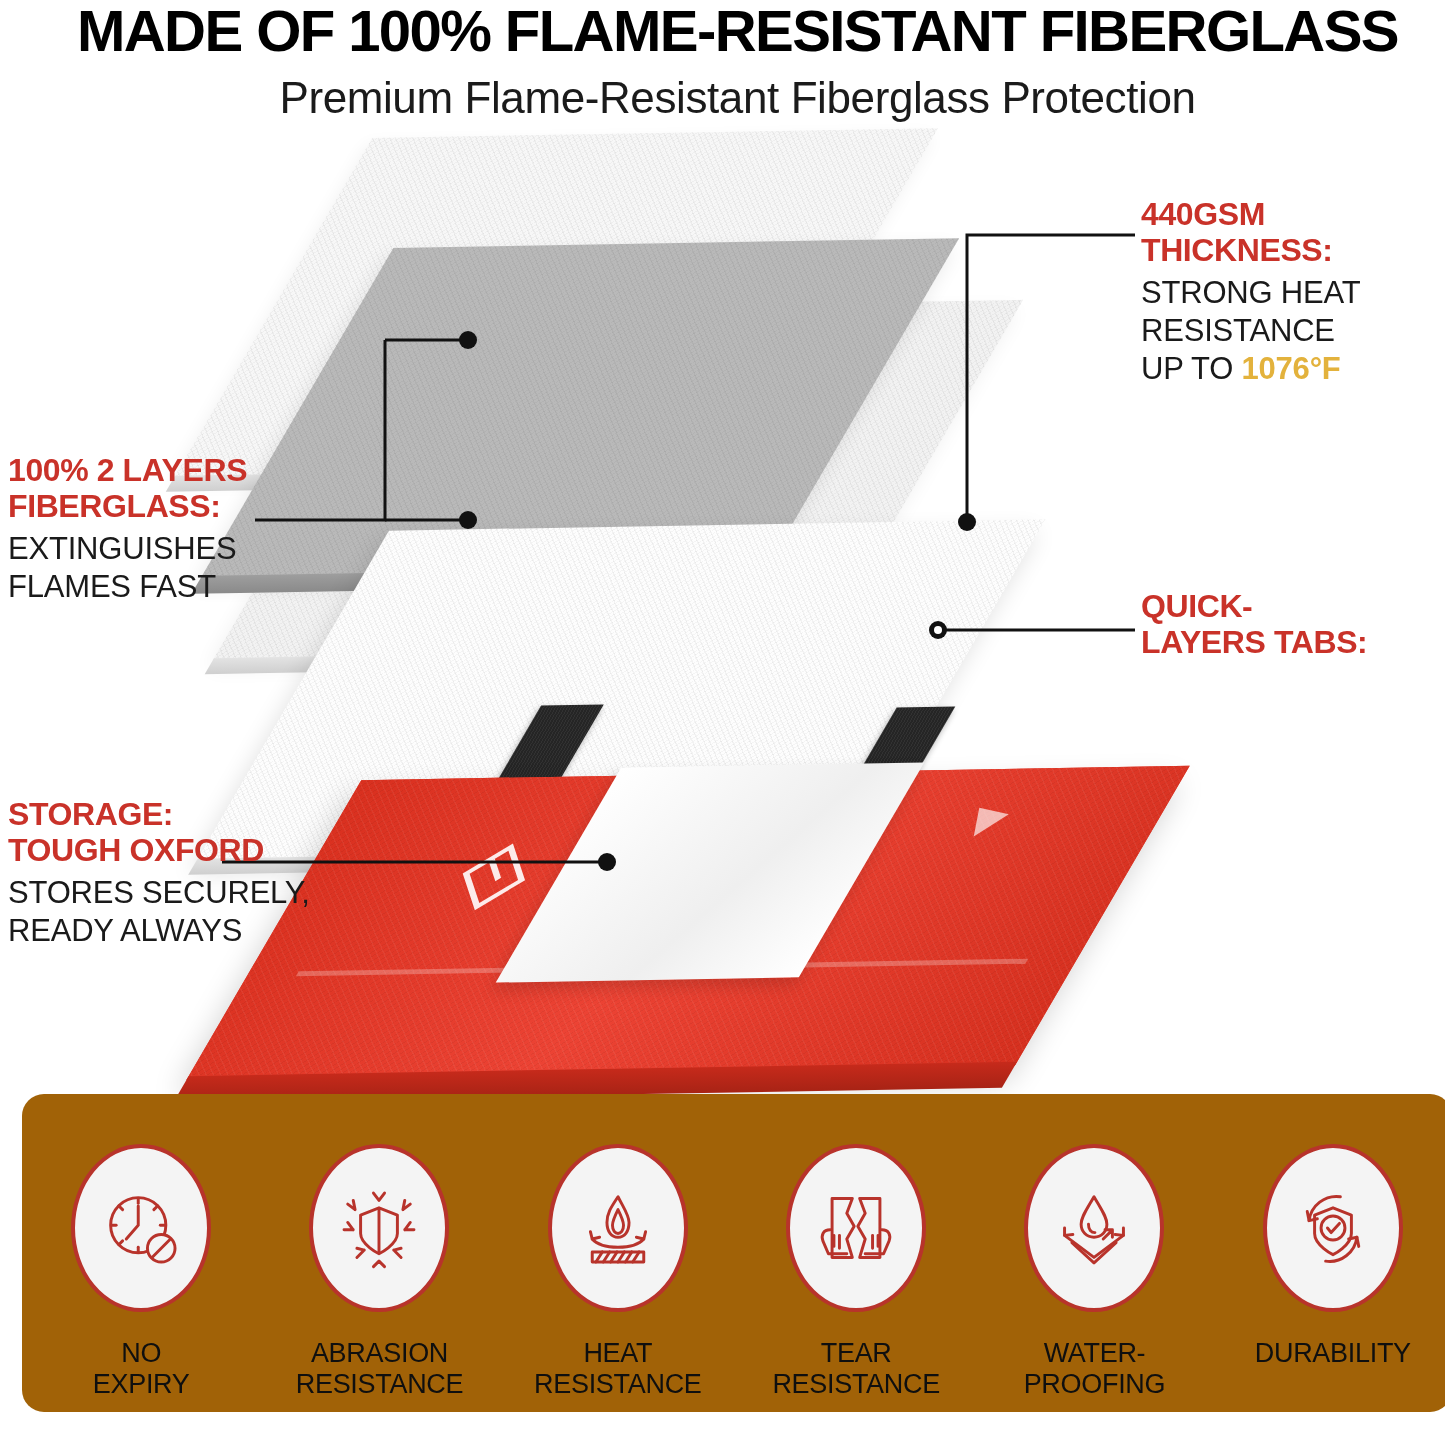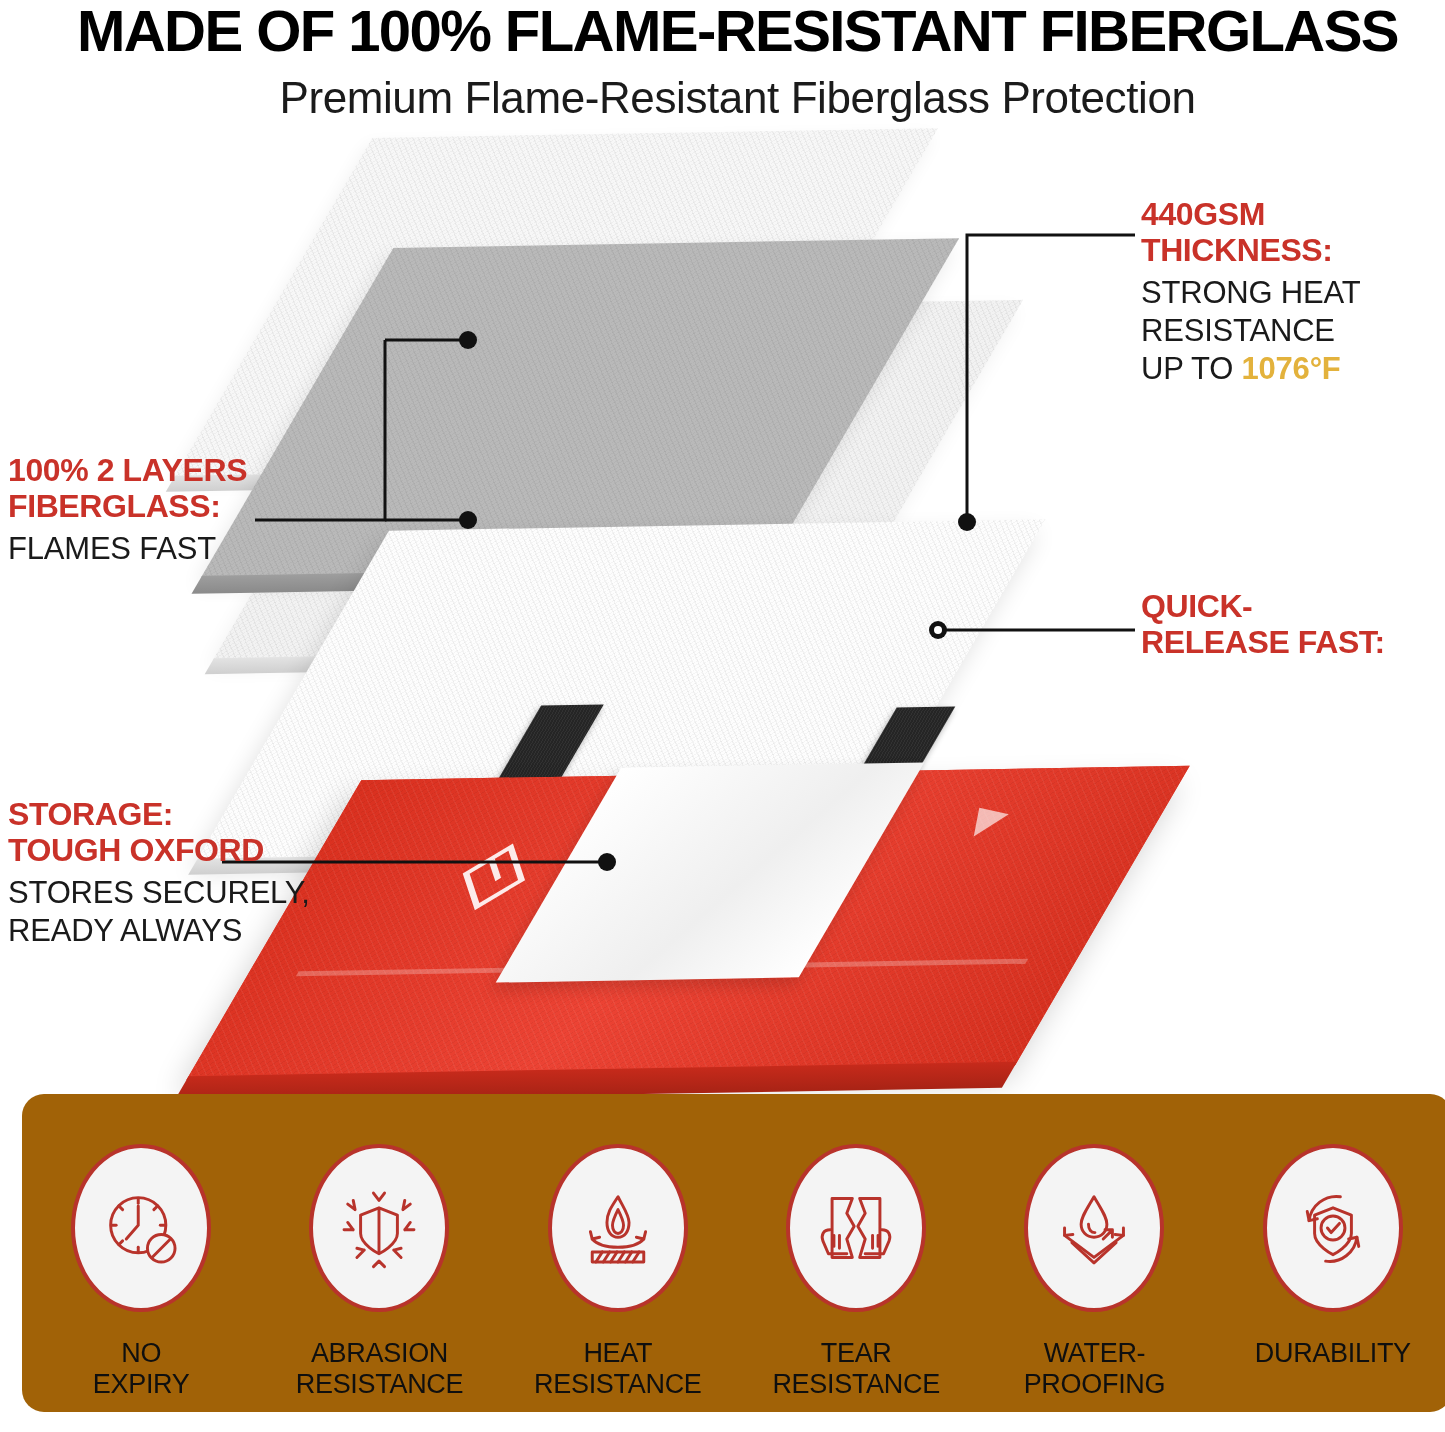--- a/index.html
+++ b/index.html
@@ -246,28 +246,29 @@
     </div>
   </div>
 </div>
 
 <div class="callout" id="co-layers">
   <div class="co-title">
     <div>100% 2 LAYERS</div>
     <div>FIBERGLASS:</div>
   </div>
   <div class="co-body">
+    <div>EXTINGUISHES</div>
     <div>FLAMES FAST</div>
   </div>
 </div>
 
 <div class="callout" id="co-tabs">
   <div class="co-title">
     <div>QUICK-</div>
-    <div>RELEASE FAST:</div>
+    <div>LAYERS TABS:</div>
   </div>
 </div>
 
 <div class="callout" id="co-oxford">
   <div class="co-title">
     <div>STORAGE:</div>
     <div>TOUGH OXFORD</div>
   </div>
   <div class="co-body">
     <div>STORES SECURELY,</div>

